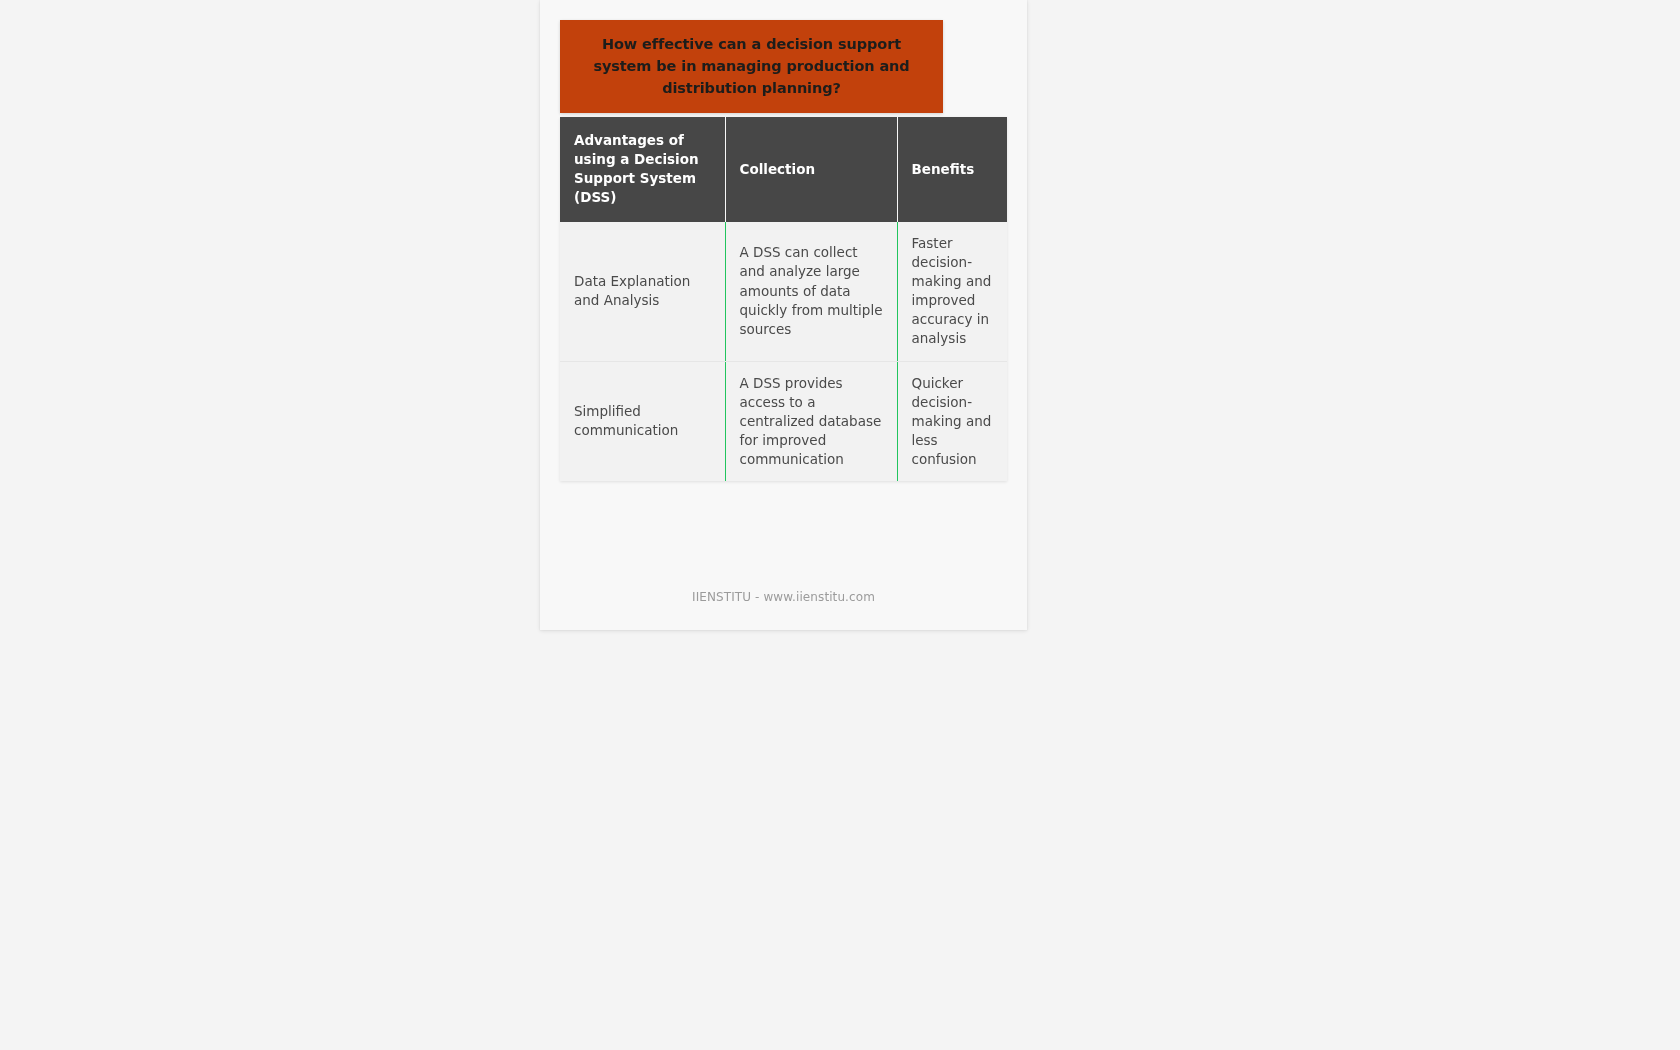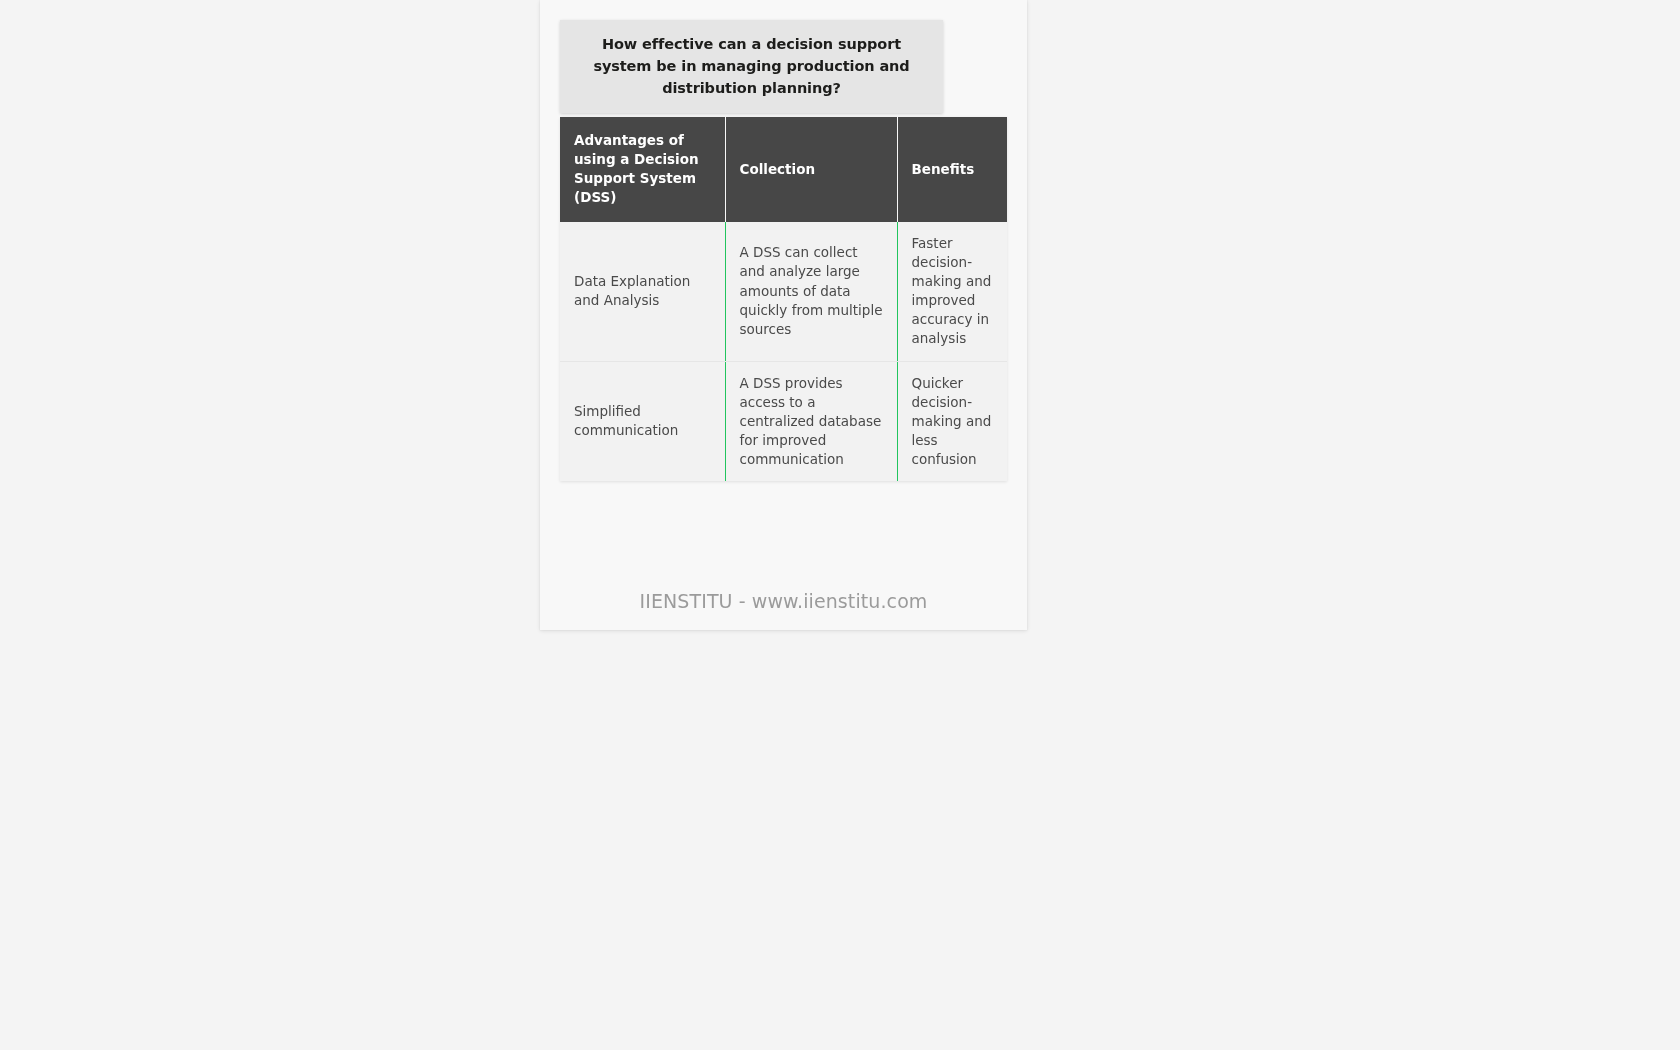--- a/index.html
+++ b/index.html
@@ -28,21 +28,21 @@
     background: #f8f8f8;
     box-shadow: 0 1px 4px rgba(0,0,0,0.10), 0 0 0 0.5px rgba(0,0,0,0.03);
   }
 
   .banner {
     position: absolute;
     left: 20px;
     top: 20px;
     width: 383px;
     box-sizing: border-box;
-    background: #e5e5e5;
+    background: #c2410c;
     padding: 13px 16px 14px 16px;
     text-align: center;
     box-shadow: 0 1px 3px rgba(0,0,0,0.16);
   }
 
   .banner-text {
     font-family: "DejaVu Sans", sans-serif;
     font-weight: bold;
     font-size: 14.5px;
     line-height: 1.52;
@@ -103,21 +103,21 @@
   table.dss-table tbody tr.row-odd td { background: #f2f2f2; }
   table.dss-table tbody tr.row-even td { background: #ffffff; }
 
   .footer {
     position: absolute;
     left: 0;
     top: 590px;
     width: 487px;
     text-align: center;
     font-family: "DejaVu Sans", sans-serif;
-    font-size: 19px;
+    font-size: 12px;
     color: #9b9b9b;
     letter-spacing: 0.1px;
   }
 </style>
 </head>
 <body>
 
 <div id="page-root">
 
   <div class="card">

